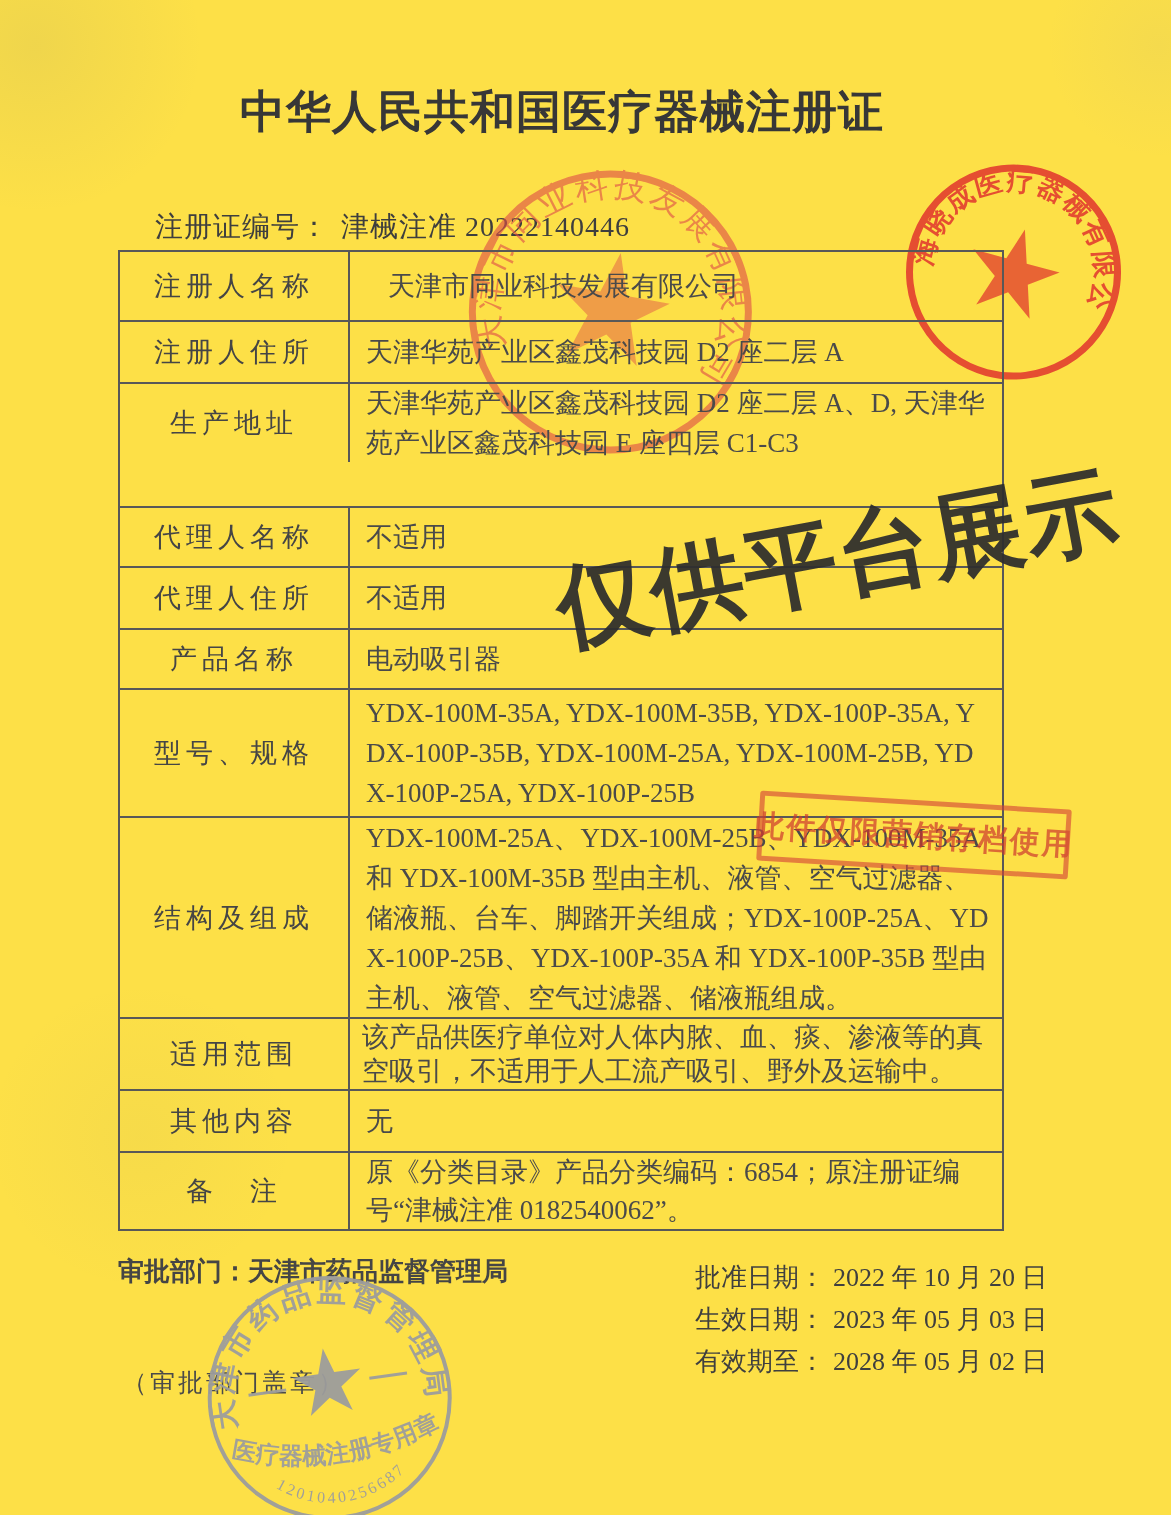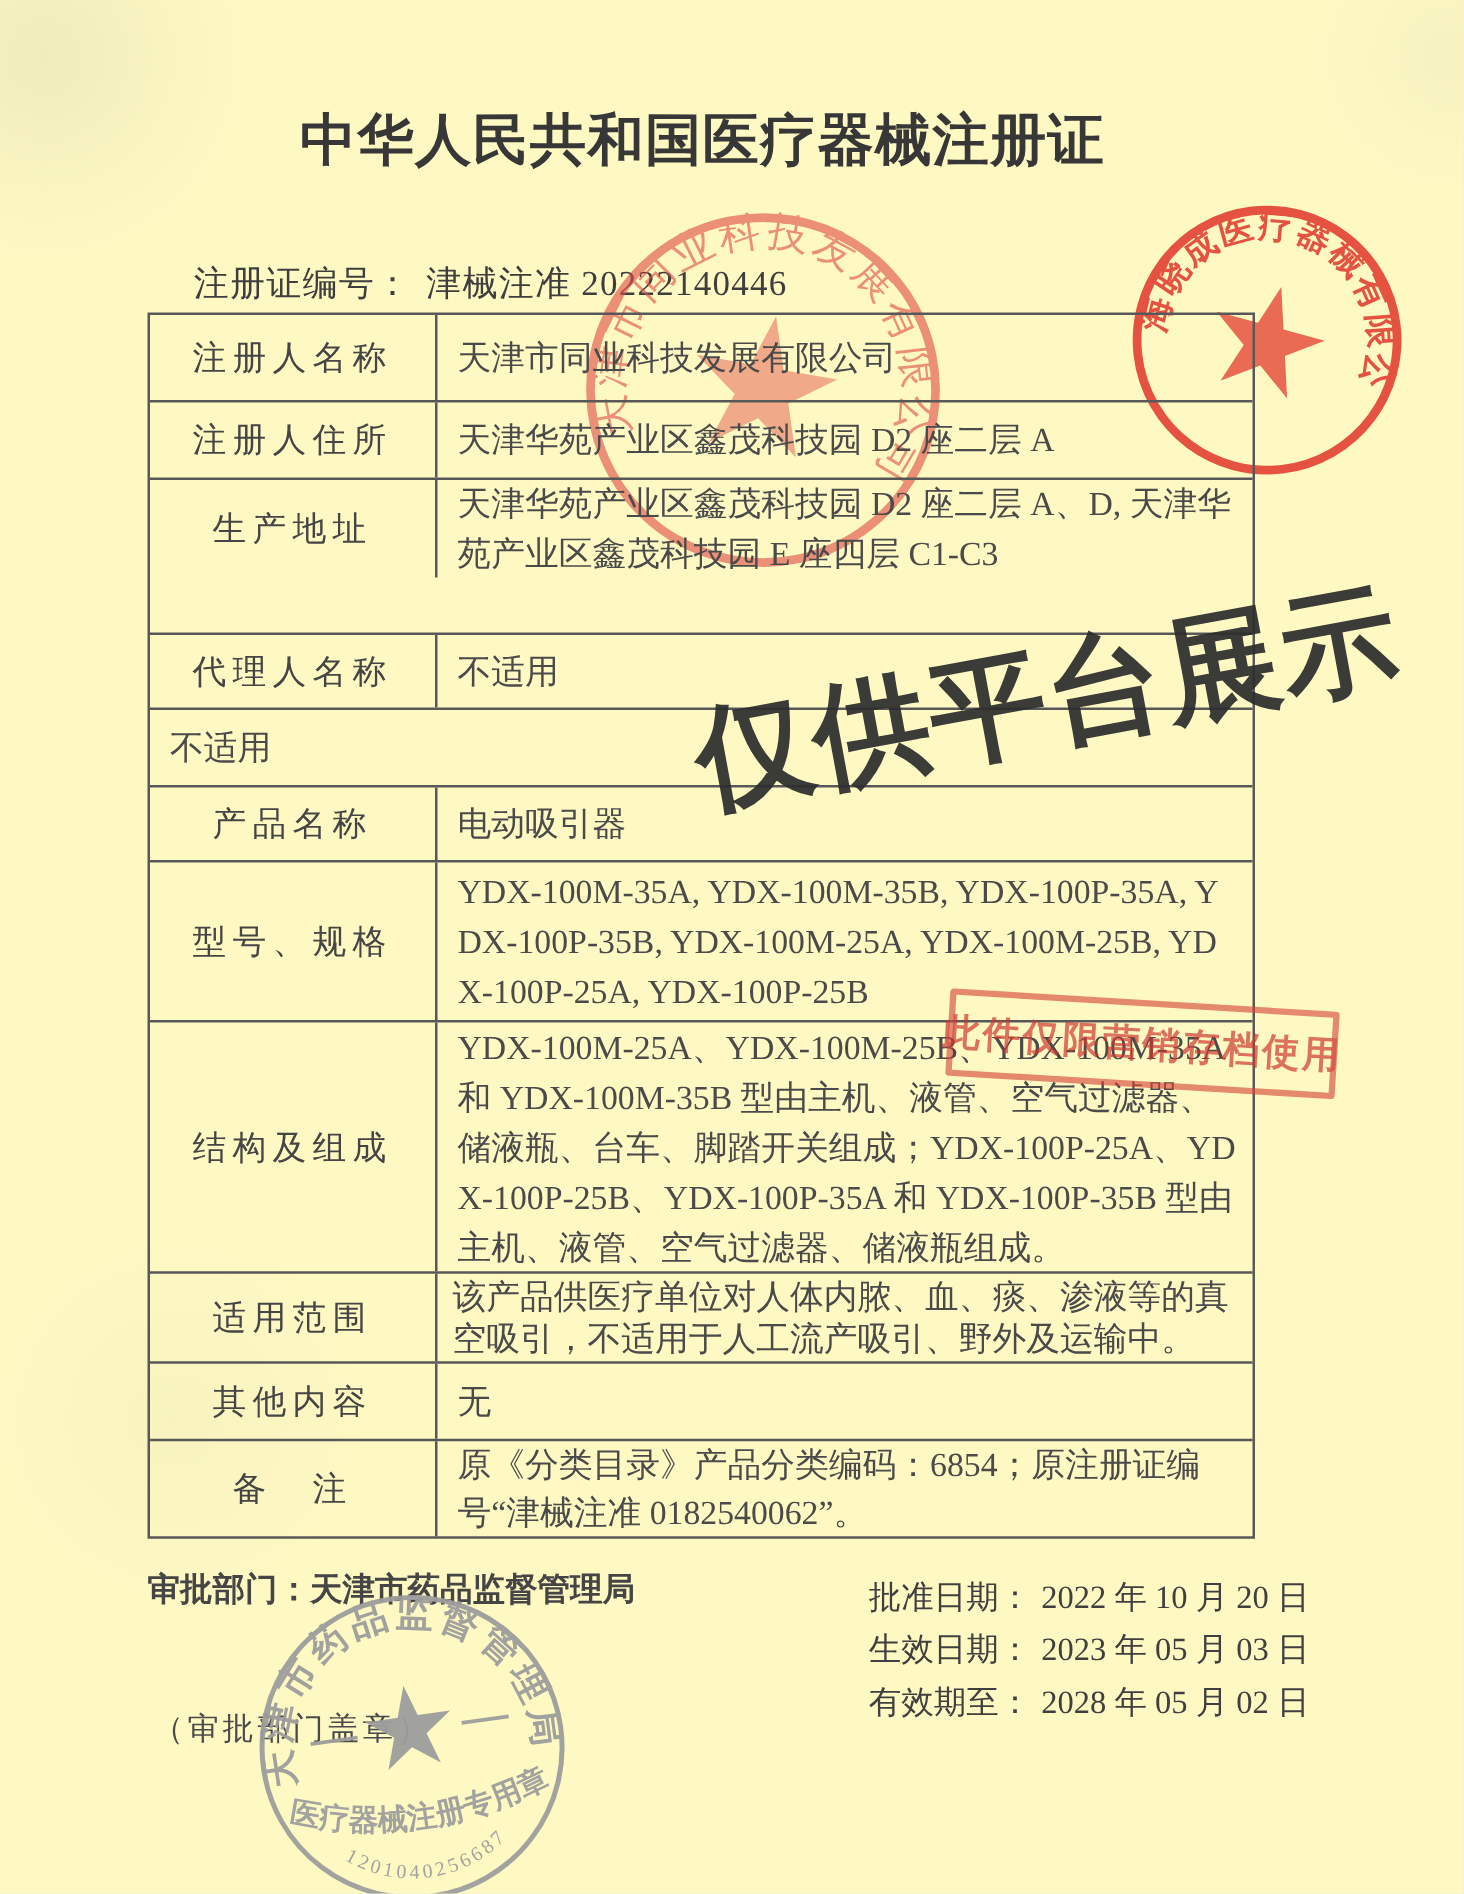--- a/index.html
+++ b/index.html
@@ -1,18 +1,18 @@
 <!DOCTYPE html>
 <html><head>
 <meta charset="utf-8">
 <style>
   html,body{margin:0;padding:0;background:#e9e9e9;}
   .page{
     position:relative; width:1171px; height:1515px; margin:0 auto;
-    background:#fef9c3; overflow:hidden;
+    background:#fde047; overflow:hidden;
     font-family:"Liberation Serif","DejaVu Serif",serif;
     color:#424242;
   }
   
   .page::before{
     content:""; position:absolute; inset:0; pointer-events:none;
     background:
       radial-gradient(circle at 3% 3%, rgba(120,120,120,.10), transparent 9%),
       radial-gradient(circle at 99% 3%, rgba(150,150,150,.08), transparent 6%),
       radial-gradient(circle at 12% 75%, rgba(120,120,120,.05), transparent 10%);
@@ -38,21 +38,21 @@
   .label{
     width:230px; flex:0 0 230px; border-right:2px solid #585858;
     display:flex; align-items:center; justify-content:center;
     font-size:27px; letter-spacing:5px; color:#454545; text-align:center;
   }
   .value{
     flex:1 1 auto; display:flex; align-items:center;
     padding:2px 12px 2px 16px; font-size:27px; line-height:40px;
     color:#4a4a4a; word-break:break-all;
   }
-  .r1{height:68px;} .r2{height:60px;} .r3{height:78px;} .r4{height:58px;margin-top:44px;}
+  .r1{height:68px;gap:22px;} .r2{height:60px;} .r3{height:78px;} .r4{height:58px;margin-top:44px;}
   .r5{height:60px;} .r6{height:58px;} .r7{height:126px;} .r8{height:199px;}
   .r9{height:70px;} .r10{height:56px;} .r11{height:60px;} .r12{height:76px;}
   .r9 .value{line-height:34px;padding-left:12px;}
   .r12 .value{line-height:38px;}
   
   .dept-line{position:absolute; left:118px; top:1254px; font-size:26px; color:#454545;font-weight:bold;}
   .date-line{position:absolute; left:695px; font-size:26px; color:#3f3f3f;}
   .date-line .val{padding-left:8px;}
   .d1{top:1260px;} .d2{top:1302px;} .d3{top:1344px;}
   .seal-note{position:absolute; left:122px; top:1366px; font-size:25px; letter-spacing:3px; color:#4a4a4a;}
@@ -124,20 +124,21 @@
     </div>
     <div class="row r3">
       <div class="cell label">生产地址</div>
       <div class="cell value">天津华苑产业区鑫茂科技园 D2 座二层 A、D, 天津华苑产业区鑫茂科技园 E 座四层 C1-C3</div>
     </div>
     <div class="row r4">
       <div class="cell label">代理人名称</div>
       <div class="cell value">不适用</div>
     </div>
     <div class="row r5">
+      <div class="cell label">代理人住所</div>
       <div class="cell value">不适用</div>
     </div>
     <div class="row r6">
       <div class="cell label">产品名称</div>
       <div class="cell value">电动吸引器</div>
     </div>
     <div class="row r7">
       <div class="cell label">型号、规格</div>
       <div class="cell value">YDX-100M-35A, YDX-100M-35B, YDX-100P-35A, YDX-100P-35B, YDX-100M-25A, YDX-100M-25B, YDX-100P-25A, YDX-100P-25B</div>
     </div>

